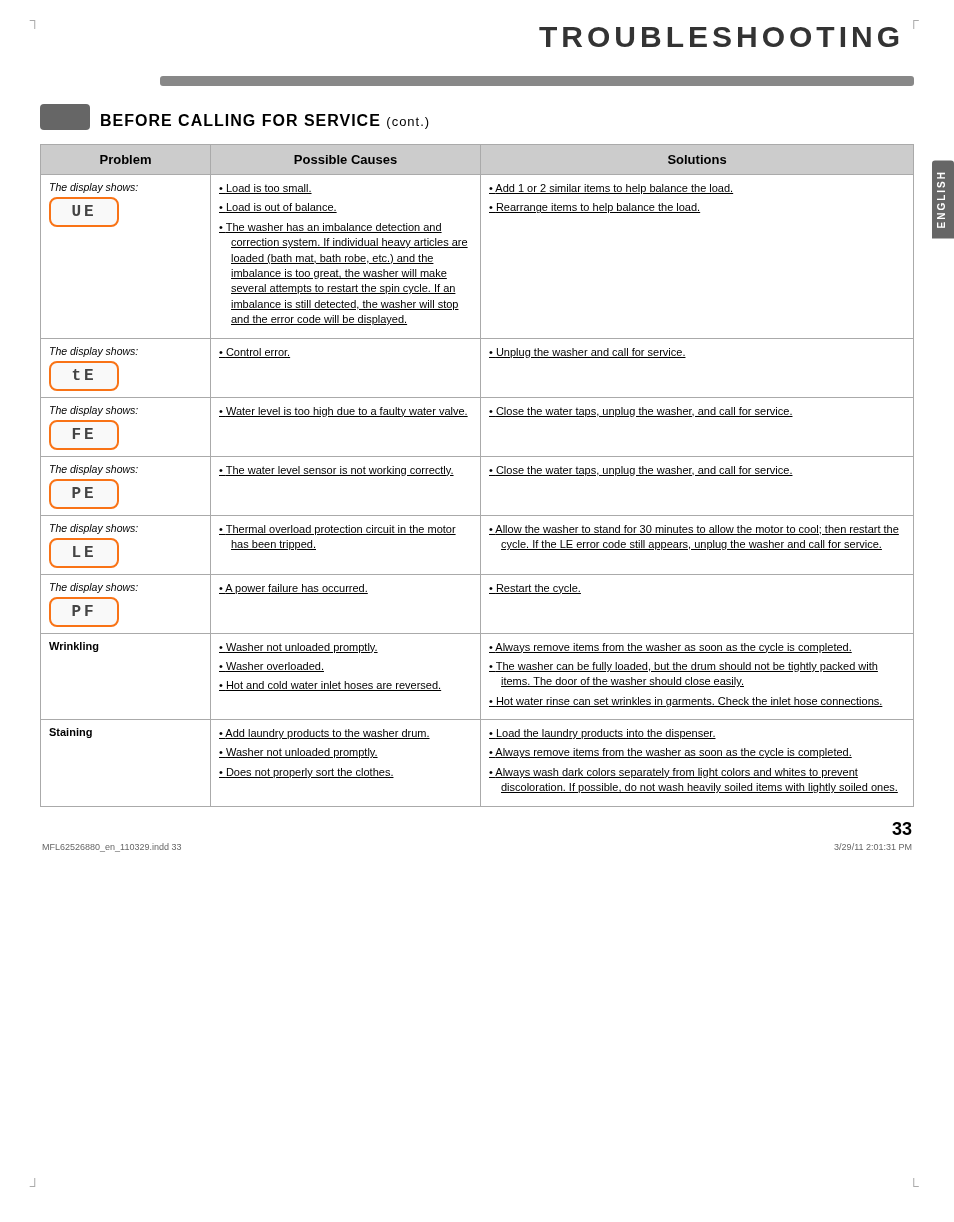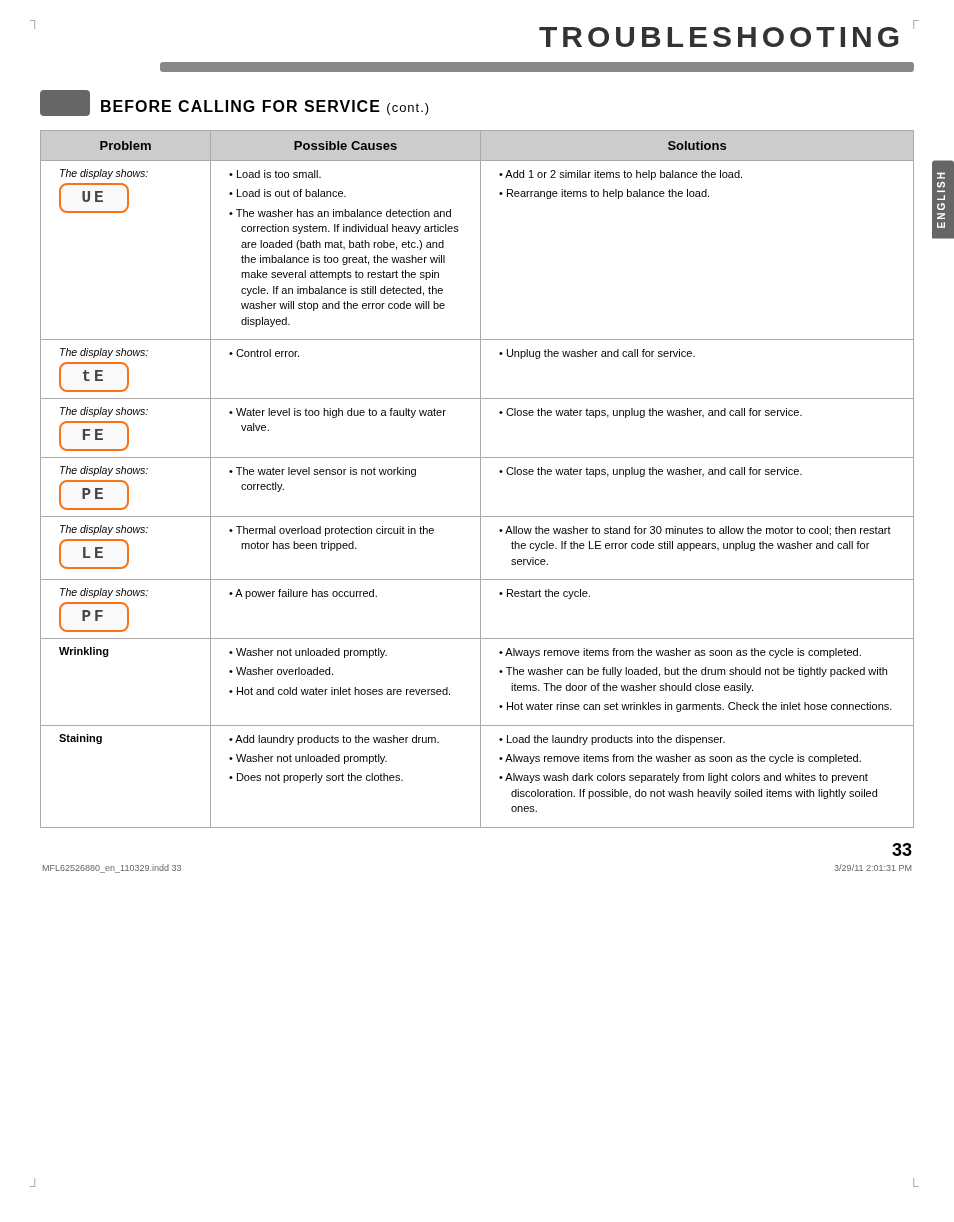--- a/index.html
+++ b/index.html
@@ -10,21 +10,21 @@
       color: #000;
       width: 954px;
       min-height: 1222px;
       position: relative;
       padding: 20px 40px 40px 40px;
     }
 
     
     .page-title-area {
       text-align: right;
-      margin-bottom: 8px;
+      margin-bottom: 22px;
       padding-right: 10px;
     }
     .page-title {
       font-size: 30px;
       font-weight: bold;
       letter-spacing: 4px;
       color: #333;
       text-transform: uppercase;
     }
 
@@ -61,21 +61,21 @@
     }
 
     
     .main-table {
       width: 100%;
       border-collapse: collapse;
       border: 1.5px solid #999;
     }
     .main-table th, .main-table td {
       border: 1px solid #aaa;
-      padding: 6px 18px;
+      padding: 6px 8px;
       vertical-align: top;
     }
     .main-table thead th {
       background: #ccc;
       font-weight: bold;
       font-size: 13px;
       padding: 7px 16px;
     }
     .col-problem { width: 170px; }
     .col-causes { width: 270px; }
@@ -99,20 +99,21 @@
       letter-spacing: 3px;
       background: #f9f9f9;
       min-width: 70px;
       text-align: center;
     }
 
     
     .bullet-list {
       list-style: none;
       padding: 0;
+      text-decoration: underline;
     }
     .bullet-list li {
       padding-left: 12px;
       text-indent: -12px;
       margin-bottom: 4px;
       line-height: 1.4;
     }
     .bullet-list li::before {
       content: '• ';
     }

